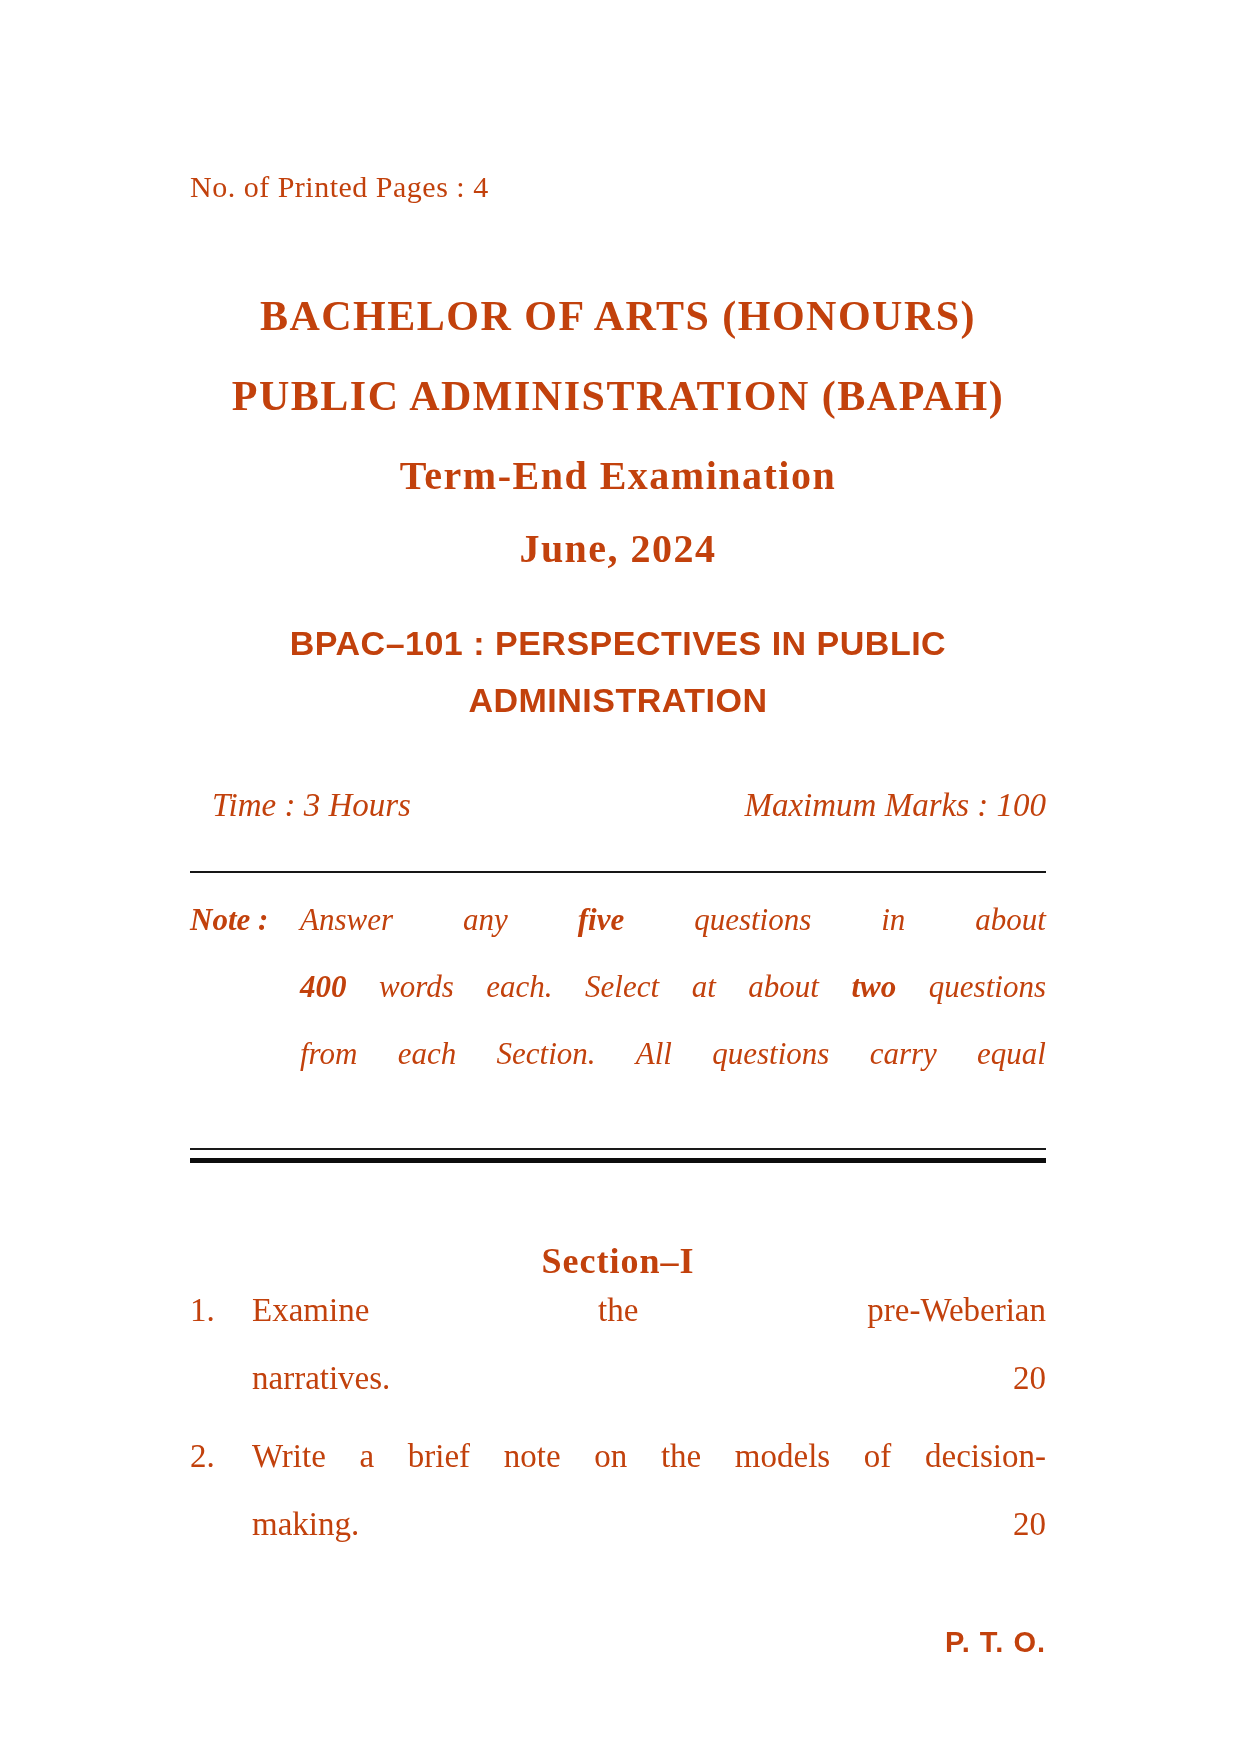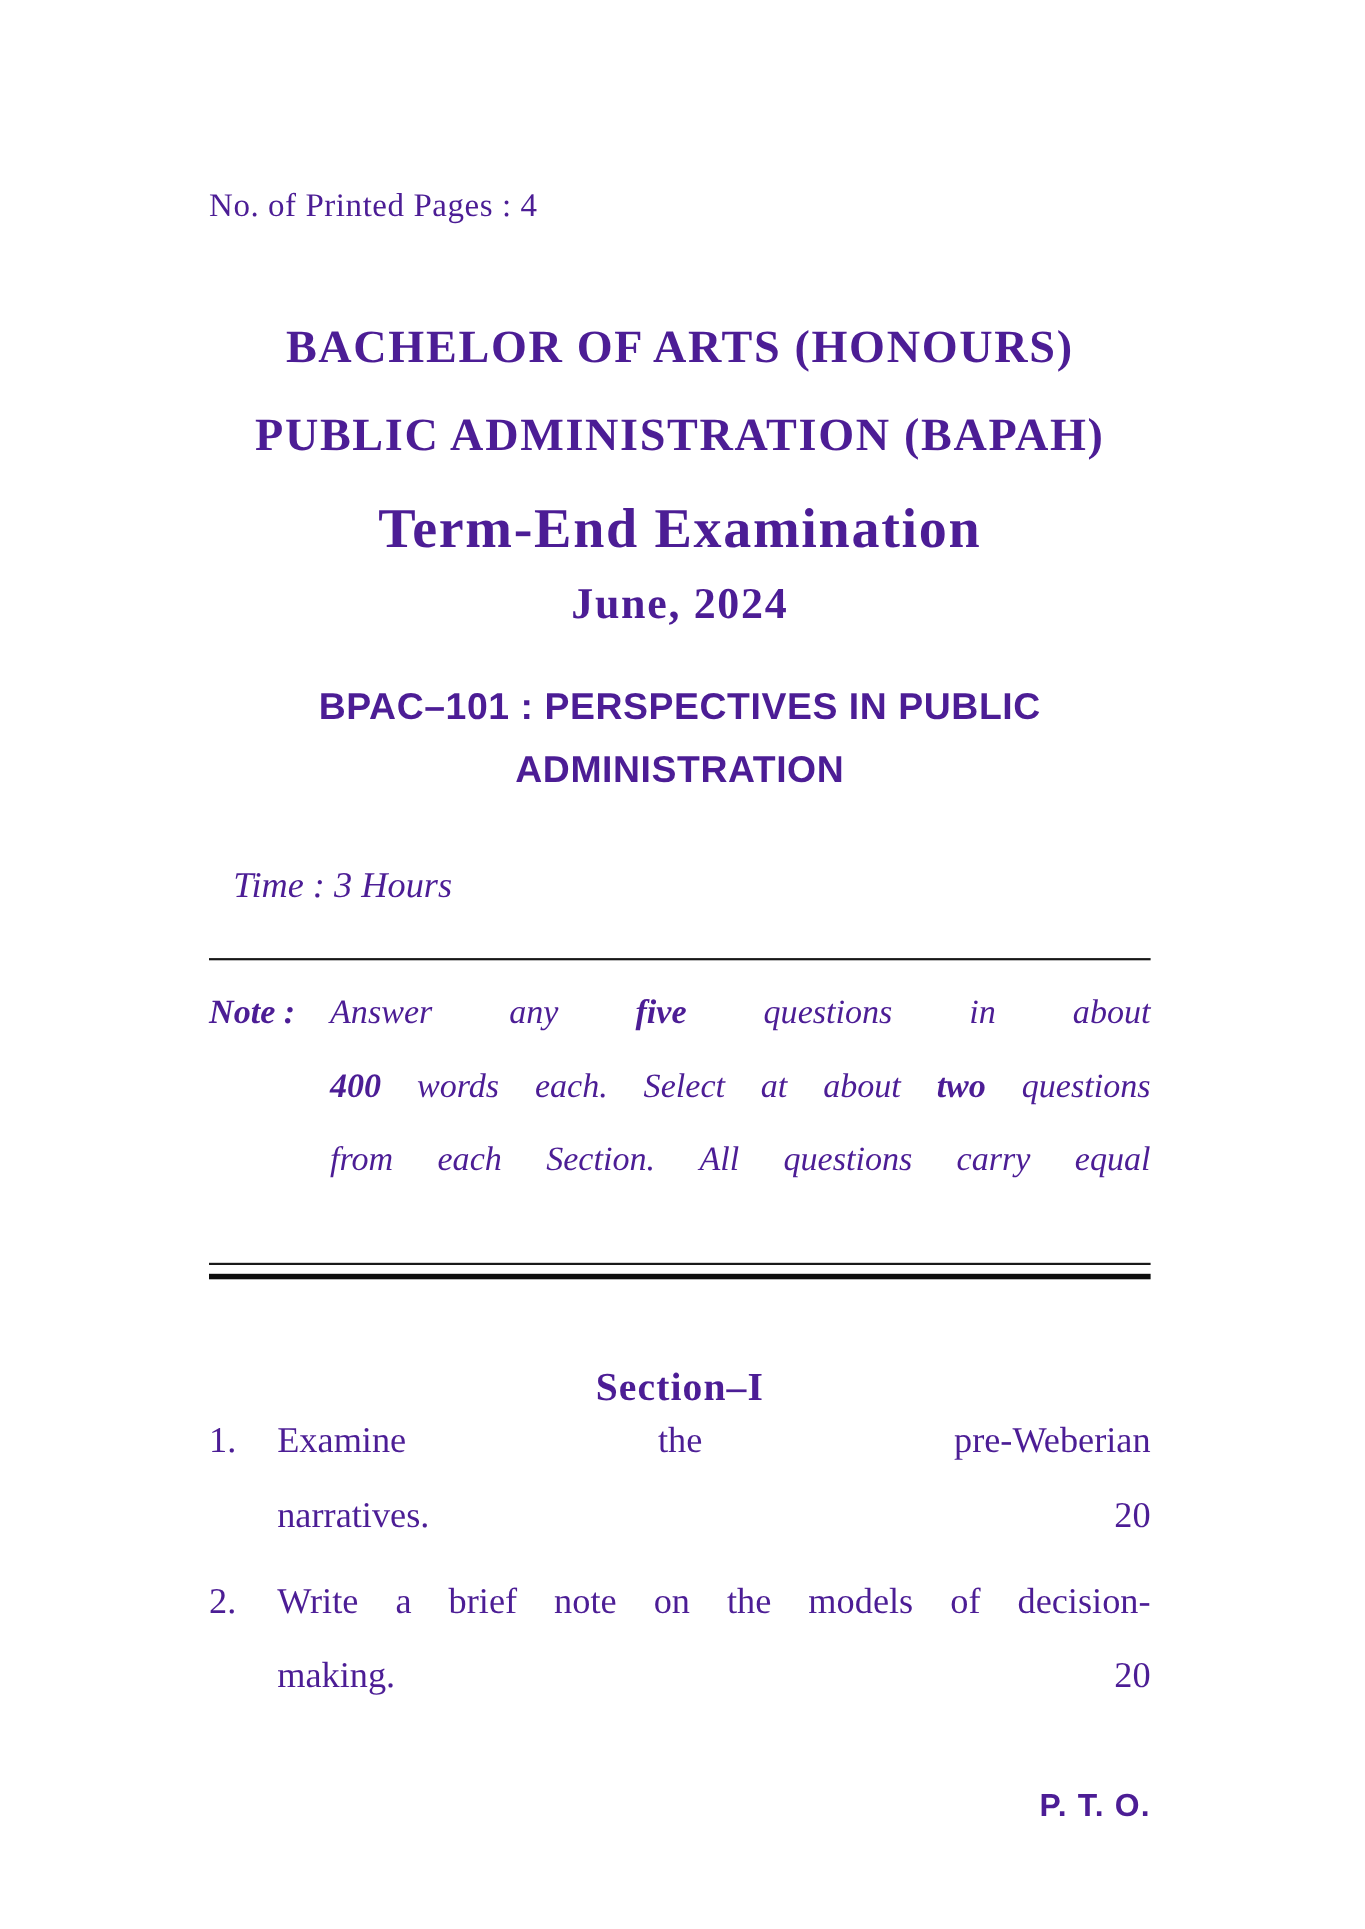--- a/index.html
+++ b/index.html
@@ -1,21 +1,21 @@
 <!DOCTYPE html>
 <html><head>
 <meta charset="utf-8">
 <style>
   html, body { margin: 0; padding: 0; background: #ffffff; }
   .sheet {
     position: relative;
     width: 1241px;
     height: 1754px;
     background: #ffffff;
-    color: #4c1d95;
+    color: #c2410c;
     font-family: "Liberation Serif", serif;
     overflow: hidden;
   }
   .content {
     position: absolute;
     left: 190px;
     top: 0;
     width: 856px;
     height: 100%;
   }
@@ -33,21 +33,21 @@
 
   
   .title-line {
     text-align: center;
     font-weight: bold;
     letter-spacing: 1.5px;
     white-space: nowrap;
   }
   .t1 { top: 292px; font-size: 42px; }
   .t2 { top: 372px; font-size: 42px; }
-  .t3 { top: 452px; font-size: 51px; }
+  .t3 { top: 452px; font-size: 40px; }
   .t4 { top: 525px; font-size: 40px; }
 
   
   .course-line {
     text-align: center;
     font-family: "Liberation Sans", sans-serif;
     font-weight: bold;
     font-size: 34px;
     letter-spacing: 0.5px;
     white-space: nowrap;
@@ -129,20 +129,21 @@
     <div class="abs title-line t1">BACHELOR OF ARTS (HONOURS)</div>
     <div class="abs title-line t2">PUBLIC ADMINISTRATION (BAPAH)</div>
     <div class="abs title-line t3">Term-End Examination</div>
     <div class="abs title-line t4">June, 2024</div>
 
     <div class="abs course-line c1">BPAC–101 : PERSPECTIVES IN PUBLIC</div>
     <div class="abs course-line c2">ADMINISTRATION</div>
 
     <div class="abs time-row">
       <span>Time : 3 Hours</span>
+      <span>Maximum Marks : 100</span>
     </div>
 
     <div class="abs rule-single"></div>
 
     <div class="abs note-row">
       <span class="note-label">Note :</span>
       <div class="note-text">
         <div class="jline">
             <span>Answer</span>
             <span>any</span>

